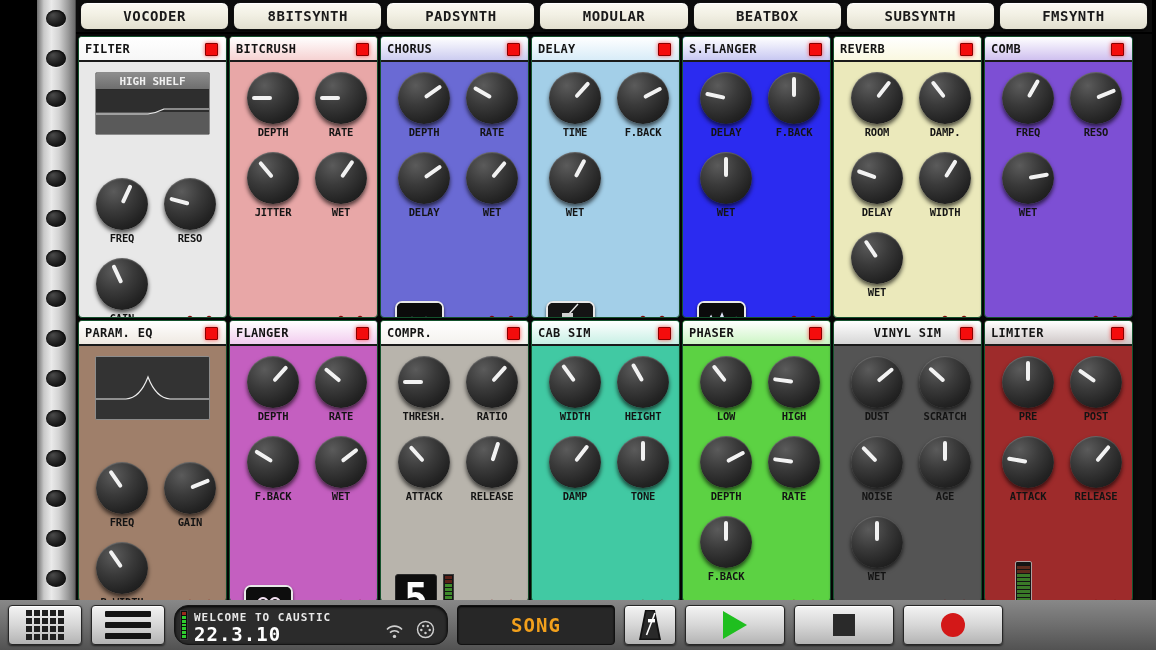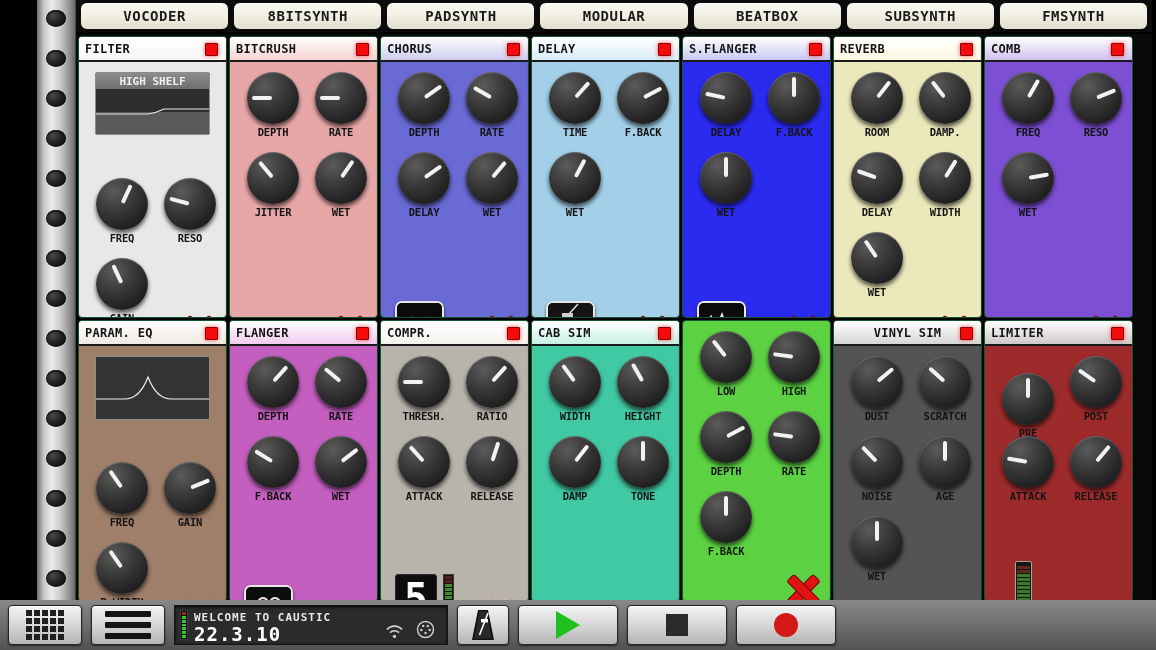--- a/index.html
+++ b/index.html
@@ -181,21 +181,21 @@
     box-shadow: inset 0 1px 0 #fff, 0 1px 2px rgba(0,0,0,.6);
     display: flex; align-items: center; justify-content: center; cursor: pointer;
   }
   .grid-icon { display: grid; grid-template-columns: repeat(5, 6px);
                grid-template-rows: repeat(4, 6px); gap: 2px; }
   .grid-icon i { background: #1e1e1e; display: block; }
   .bars-icon { display: flex; flex-direction: column; gap: 5px; }
   .bars-icon i { width: 46px; height: 6px; background: #141414; display: block; border-radius: 1px; }
 
   .lcd {
-    width: 274px; height: 40px; border-radius: 0;
+    width: 274px; height: 40px; border-radius: 14px;
     background: #2b2b2b; border: 1px solid #141414;
     box-shadow: inset 0 1px 3px #000;
     display: flex; align-items: center; padding: 16px 5px; gap: 6px;
     position: relative;
   }
   .lcd-meter {
     width: 8px; height: 30px; background: #0d0d0d; border: 1px solid #3a3a3a;
     display: flex; flex-direction: column-reverse; padding: 1px; gap: 1px;
   }
   .lcd-meter i { display: block; height: 3px; background: #2fcc2f; }
@@ -601,20 +601,24 @@
               <span class="knob-lbl" style="color: rgb(20, 20, 20);">DAMP</span>
             </div>
             <div class="knob-wrap" style="left: 80px; top: 90px;">
               <div class="knob k10_3"></div>
               <span class="knob-lbl" style="color: rgb(20, 20, 20);">TONE</span>
             </div>
             <div class="x-btn"></div>
           </div>
         </div>
         <div class="fx" style="background: rgb(92, 210, 67);">
+          <div class="fx-head" style="background: linear-gradient(rgb(255, 255, 255) 0%, rgb(204, 245, 196) 100%);">
+            <span class="fx-title" style="color: rgb(20, 20, 20);">PHASER</span>
+            <div class="fx-led"></div>
+          </div>
           <div class="fx-body">
             <div class="knob-wrap" style="left: 12px; top: 10px;">
               <div class="knob k11_0"></div>
               <span class="knob-lbl" style="color: rgb(20, 20, 20);">LOW</span>
             </div>
             <div class="knob-wrap" style="left: 80px; top: 10px;">
               <div class="knob k11_1"></div>
               <span class="knob-lbl" style="color: rgb(20, 20, 20);">HIGH</span>
             </div>
             <div class="knob-wrap" style="left: 12px; top: 90px;">
@@ -660,21 +664,21 @@
             </div>
             <div class="x-btn"></div>
           </div>
         </div>
         <div class="fx" style="background: rgb(158, 43, 43);">
           <div class="fx-head" style="background: linear-gradient(rgb(255, 255, 255) 0%, rgb(207, 199, 199) 100%);">
             <span class="fx-title" style="color: rgb(20, 20, 20);">LIMITER</span>
             <div class="fx-led"></div>
           </div>
           <div class="fx-body">
-            <div class="knob-wrap" style="left: 12px; top: 27px;">
+            <div class="knob-wrap" style="left: 12px; top: 10px;">
               <div class="knob k13_0"></div>
               <span class="knob-lbl" style="color: rgb(20, 20, 20);">PRE</span>
             </div>
             <div class="knob-wrap" style="left: 80px; top: 10px;">
               <div class="knob k13_1"></div>
               <span class="knob-lbl" style="color: rgb(20, 20, 20);">POST</span>
             </div>
             <div class="knob-wrap" style="left: 12px; top: 90px;">
               <div class="knob k13_2"></div>
               <span class="knob-lbl" style="color: rgb(20, 20, 20);">ATTACK</span>
@@ -760,20 +764,23 @@
         <svg width="19" height="19" viewBox="0 0 20 20">
           <circle cx="10" cy="10" r="8.4" stroke="#cfcfcf" stroke-width="1.5" fill="none"></circle>
           <circle cx="5.6" cy="10.6" r="1.3" fill="#cfcfcf"></circle>
           <circle cx="7.6" cy="6.4" r="1.3" fill="#cfcfcf"></circle>
           <circle cx="12.4" cy="6.4" r="1.3" fill="#cfcfcf"></circle>
           <circle cx="14.4" cy="10.6" r="1.3" fill="#cfcfcf"></circle>
           <circle cx="10" cy="13.6" r="1.3" fill="#cfcfcf"></circle>
         </svg>
       </span>
     </div>
+    <div class="song-btn">
+      <span>SONG</span>
+    </div>
     <div class="tb-btn" style="width:52px">
       <svg width="30" height="34" viewBox="0 0 30 34">
         <path d="M10 2 L20 2 L26 32 L4 32 Z" fill="#121212"></path>
         <path d="M11.5 3.2 L18.5 3.2 L23.8 30.6 L6.2 30.6 Z" fill="#f2f2f2" opacity="0.1"></path>
         <path d="M20 5 L11.5 27" stroke="#ffffff" stroke-width="1.6" fill="none"></path>
         <rect x="13" y="11" width="7" height="3.4" fill="#ffffff"></rect>
       </svg>
     </div>
     <div class="tb-btn transport">
       <span class="tri"></span>

